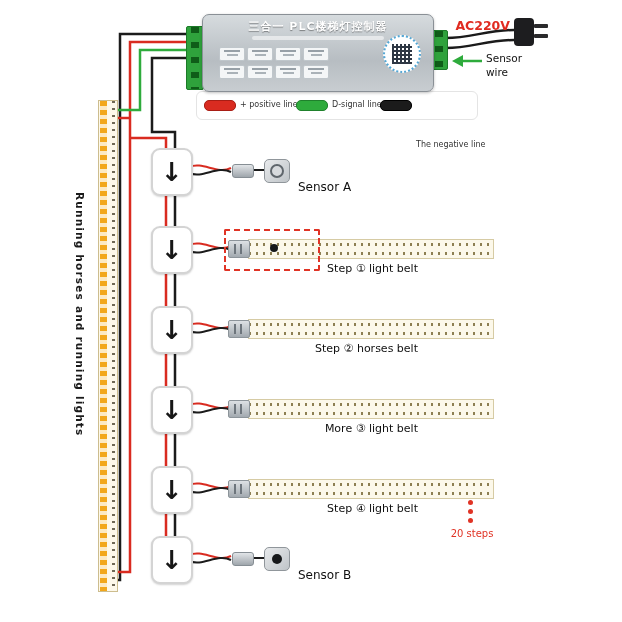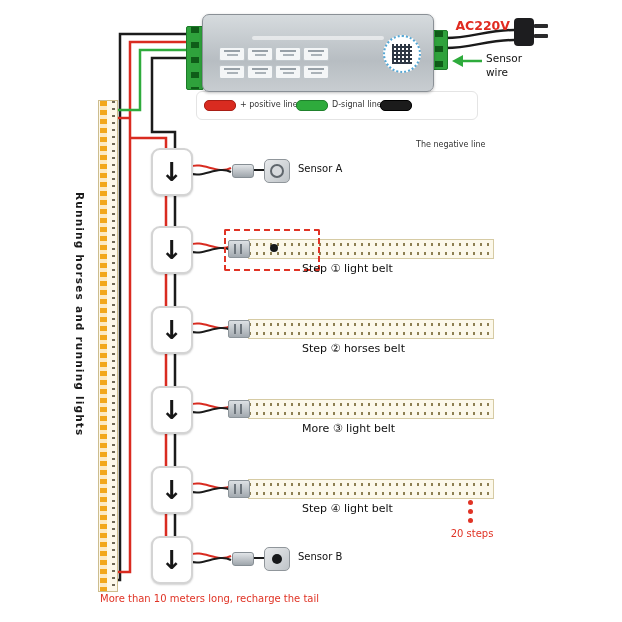--- a/index.html
+++ b/index.html
@@ -49,30 +49,30 @@
     display:flex;align-items:center;justify-content:center;z-index:3;}
   .module .arr{font-size:26px;font-weight:bold;color:#161616;line-height:1;}
 
   
   .strip-h{background-color:#fcf8ea;border:1px solid #d6cba4;z-index:2;
     background-image:repeating-linear-gradient(90deg,#8d7f52 0 2px,transparent 2px 7px),
                      repeating-linear-gradient(90deg,#8d7f52 0 2px,transparent 2px 7px);
     background-size:100% 3px,100% 3px;background-position:0 3px,0 12px;background-repeat:no-repeat;}
   .strip-conn{background:linear-gradient(180deg,#dde1e4,#a3aab0);border:1px solid #8c949a;border-radius:2px;z-index:3;}
   .strip-conn::after{content:"";position:absolute;left:5px;top:3px;bottom:3px;width:2px;background:#6d757c;box-shadow:6px 0 0 #6d757c;}
-  .step-label{font-size:11px;color:#101010;text-align:left;white-space:nowrap;z-index:4;}
+  .step-label{font-size:11px;color:#101010;text-align:right;white-space:nowrap;z-index:4;}
 
   
   .barrel{background:linear-gradient(180deg,#e2e5e8,#9fa6ac);border:1px solid #868e94;border-radius:3px;z-index:3;}
   .sensor-head{background:linear-gradient(135deg,#e8eaec,#bfc4c8);border:1px solid #90969b;border-radius:5px;
     display:flex;align-items:center;justify-content:center;z-index:3;}
   .eye{width:10px;height:10px;border-radius:50%;}
   .eye-ring{border:2px solid #5f666c;background:#d7dadd;}
   .eye-dot{background:#16181a;}
-  .sensor-label{font-size:10px;color:#101010;white-space:nowrap;z-index:4;}
+  .sensor-label{font-size:12px;color:#101010;white-space:nowrap;z-index:4;margin-top:17px;}
 
   
   .red-note{color:#e03325;font-size:10px;white-space:nowrap;z-index:4;}
   .dashed-box{border:2px dashed #e03325;border-radius:2px;z-index:4;}
   .chip-dot{background:#17191b;border-radius:50%;z-index:4;}
   .rdot{width:5px;height:5px;border-radius:50%;background:#e03325;z-index:4;}
 </style>
 </head>
 <body>
 
@@ -112,20 +112,21 @@
 
   <div class="abs vstrip" style="left:98px;top:100px;width:18px;height:490px;">
     <div class="vstrip-amber"></div>
     <div class="vstrip-ticks"></div>
   </div>
   <div class="abs v-label" style="left:74px;top:192px;height:310px;">Running horses and running lights</div>
 
   <div class="abs terminal" style="left:186px;top:26px;width:16px;height:62px;"></div>
   <div class="abs terminal" style="left:430px;top:30px;width:16px;height:38px;"></div>
   <div class="abs controller" style="left:202px;top:14px;width:230px;height:76px;">
+    <div class="ctl-title">三合一 PLC楼梯灯控制器</div>
     <div class="sub-bar"></div>
     <div class="chip" style="left:16px;top:32px;"></div>
     <div class="chip" style="left:44px;top:32px;"></div>
     <div class="chip" style="left:72px;top:32px;"></div>
     <div class="chip" style="left:100px;top:32px;"></div>
     <div class="chip" style="left:16px;top:50px;"></div>
     <div class="chip" style="left:44px;top:50px;"></div>
     <div class="chip" style="left:72px;top:50px;"></div>
     <div class="chip" style="left:100px;top:50px;"></div>
     <div class="qr" style="left:180px;top:20px;"></div>
@@ -193,15 +194,14 @@
   <div class="abs rdot" style="left:468px;top:509px;"></div>
   <div class="abs rdot" style="left:468px;top:518px;"></div>
   <div class="abs red-note" style="left:440px;top:528px;width:64px;text-align:center;">20 steps</div>
 
   <div class="abs barrel" style="left:232px;top:552px;width:20px;height:12px;"></div>
   <div class="abs sensor-head" style="left:264px;top:547px;width:24px;height:22px;">
     <span class="eye eye-dot"></span>
     </div>
   <div class="abs sensor-label" style="left:298px;top:551px;">Sensor B</div>
 
-  <div class="abs red-note" style="left:100px;top:593px;">More than 10 meters long, recharge the tail</div>
 
 </div>
 
 </body></html>

